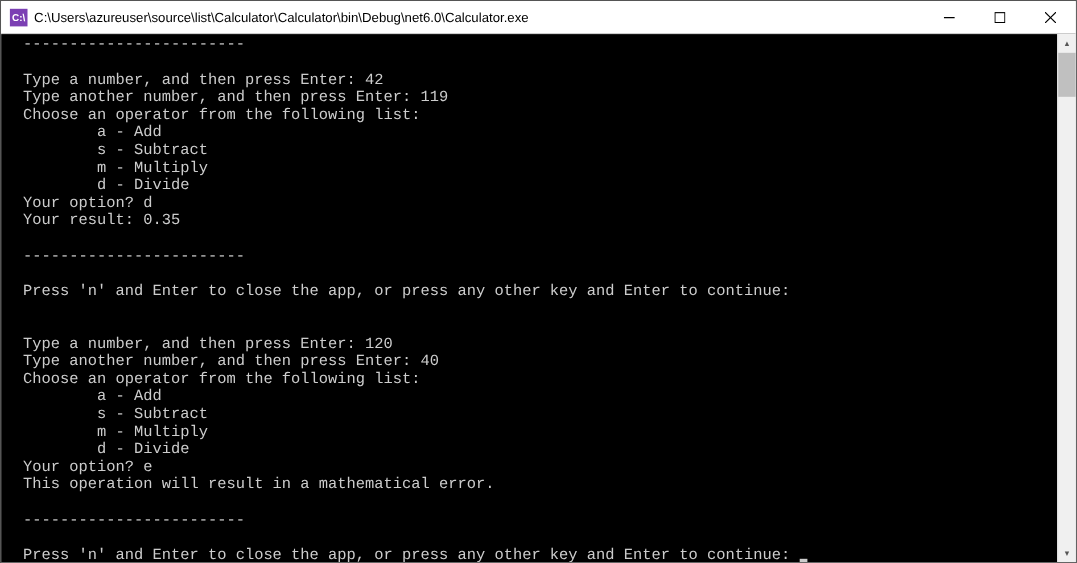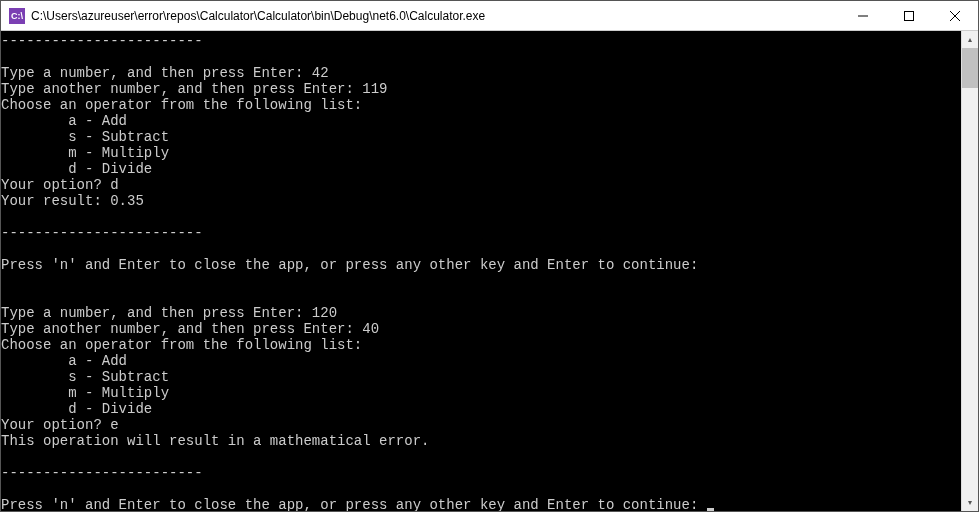--- a/index.html
+++ b/index.html
@@ -62,21 +62,21 @@
     .console-wrapper {
       display: flex;
       height: calc(100% - 30px);
     }
     .console {
       background: #000;
       color: #ccc;
       font-family: Consolas, "Courier New", monospace;
       font-size: 14px;
       line-height: 16px;
-      padding: 2px 0;
+      padding: 2px 20px;
       flex: 1;
       white-space: pre;
       overflow: hidden;
     }
     .scrollbar {
       width: 17px;
       background: #f0f0f0;
       position: relative;
       border-left: 1px solid #ddd;
     }
@@ -103,21 +103,21 @@
       background: #ccc;
       vertical-align: bottom;
       margin-bottom: 2px;
     }
   </style>
 </head>
 <body>
 
 <div class="titlebar">
   <div class="titlebar-icon">C:\</div>
-  <div class="titlebar-title">C:\Users\azureuser\error\repos\Calculator\Calculator\bin\Debug\net6.0\Calculator.exe</div>
+  <div class="titlebar-title">C:\Users\azureuser\source\list\Calculator\Calculator\bin\Debug\net6.0\Calculator.exe</div>
   <div class="titlebar-buttons">
     <div class="titlebar-btn">
       <svg viewBox="0 0 10 10">
           <line x1="0" y1="5" x2="10" y2="5" stroke="#000" stroke-width="1"></line>
         </svg>
     </div>
     <div class="titlebar-btn">
       <svg viewBox="0 0 10 10">
           <rect x="0.5" y="0.5" width="9" height="9" fill="none" stroke="#000" stroke-width="1"></rect>
         </svg>

